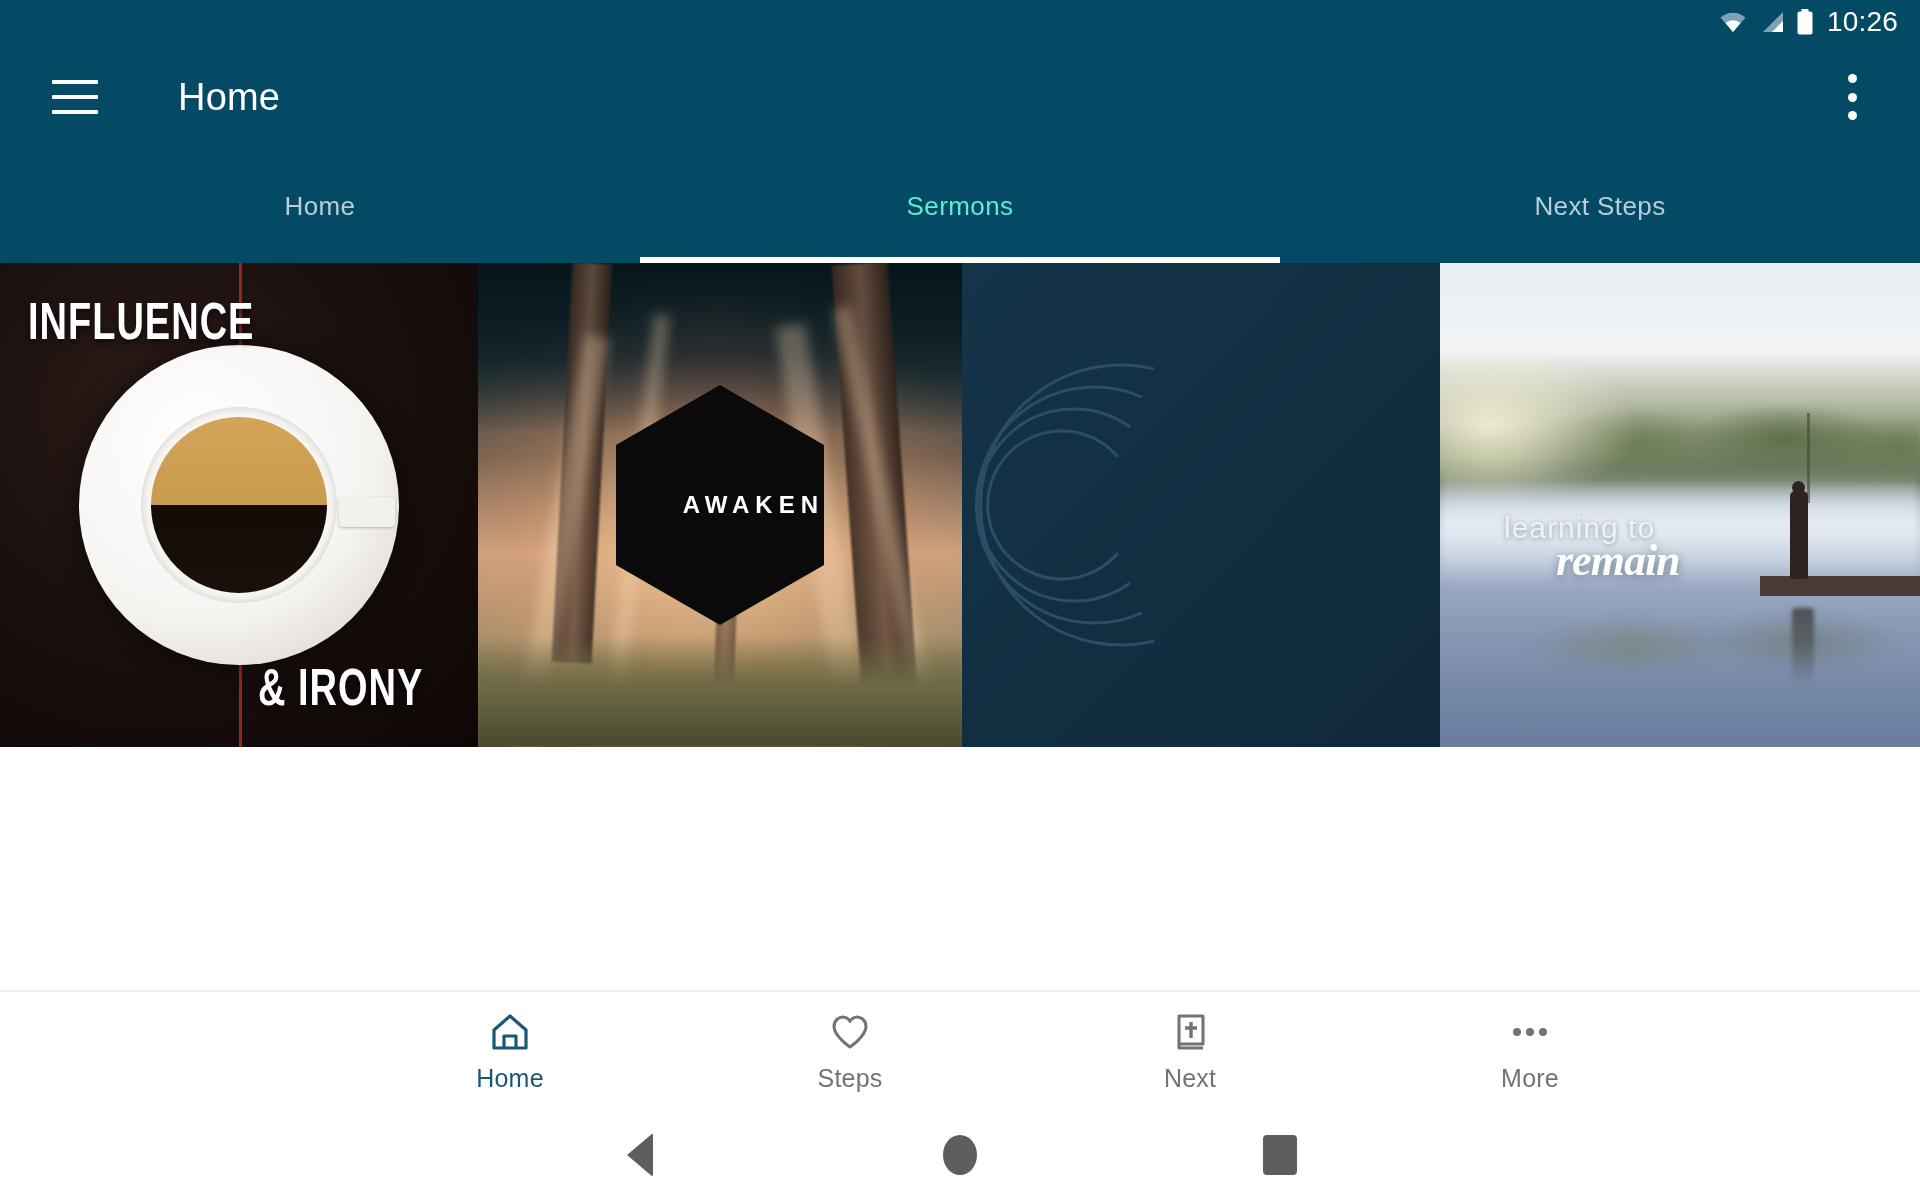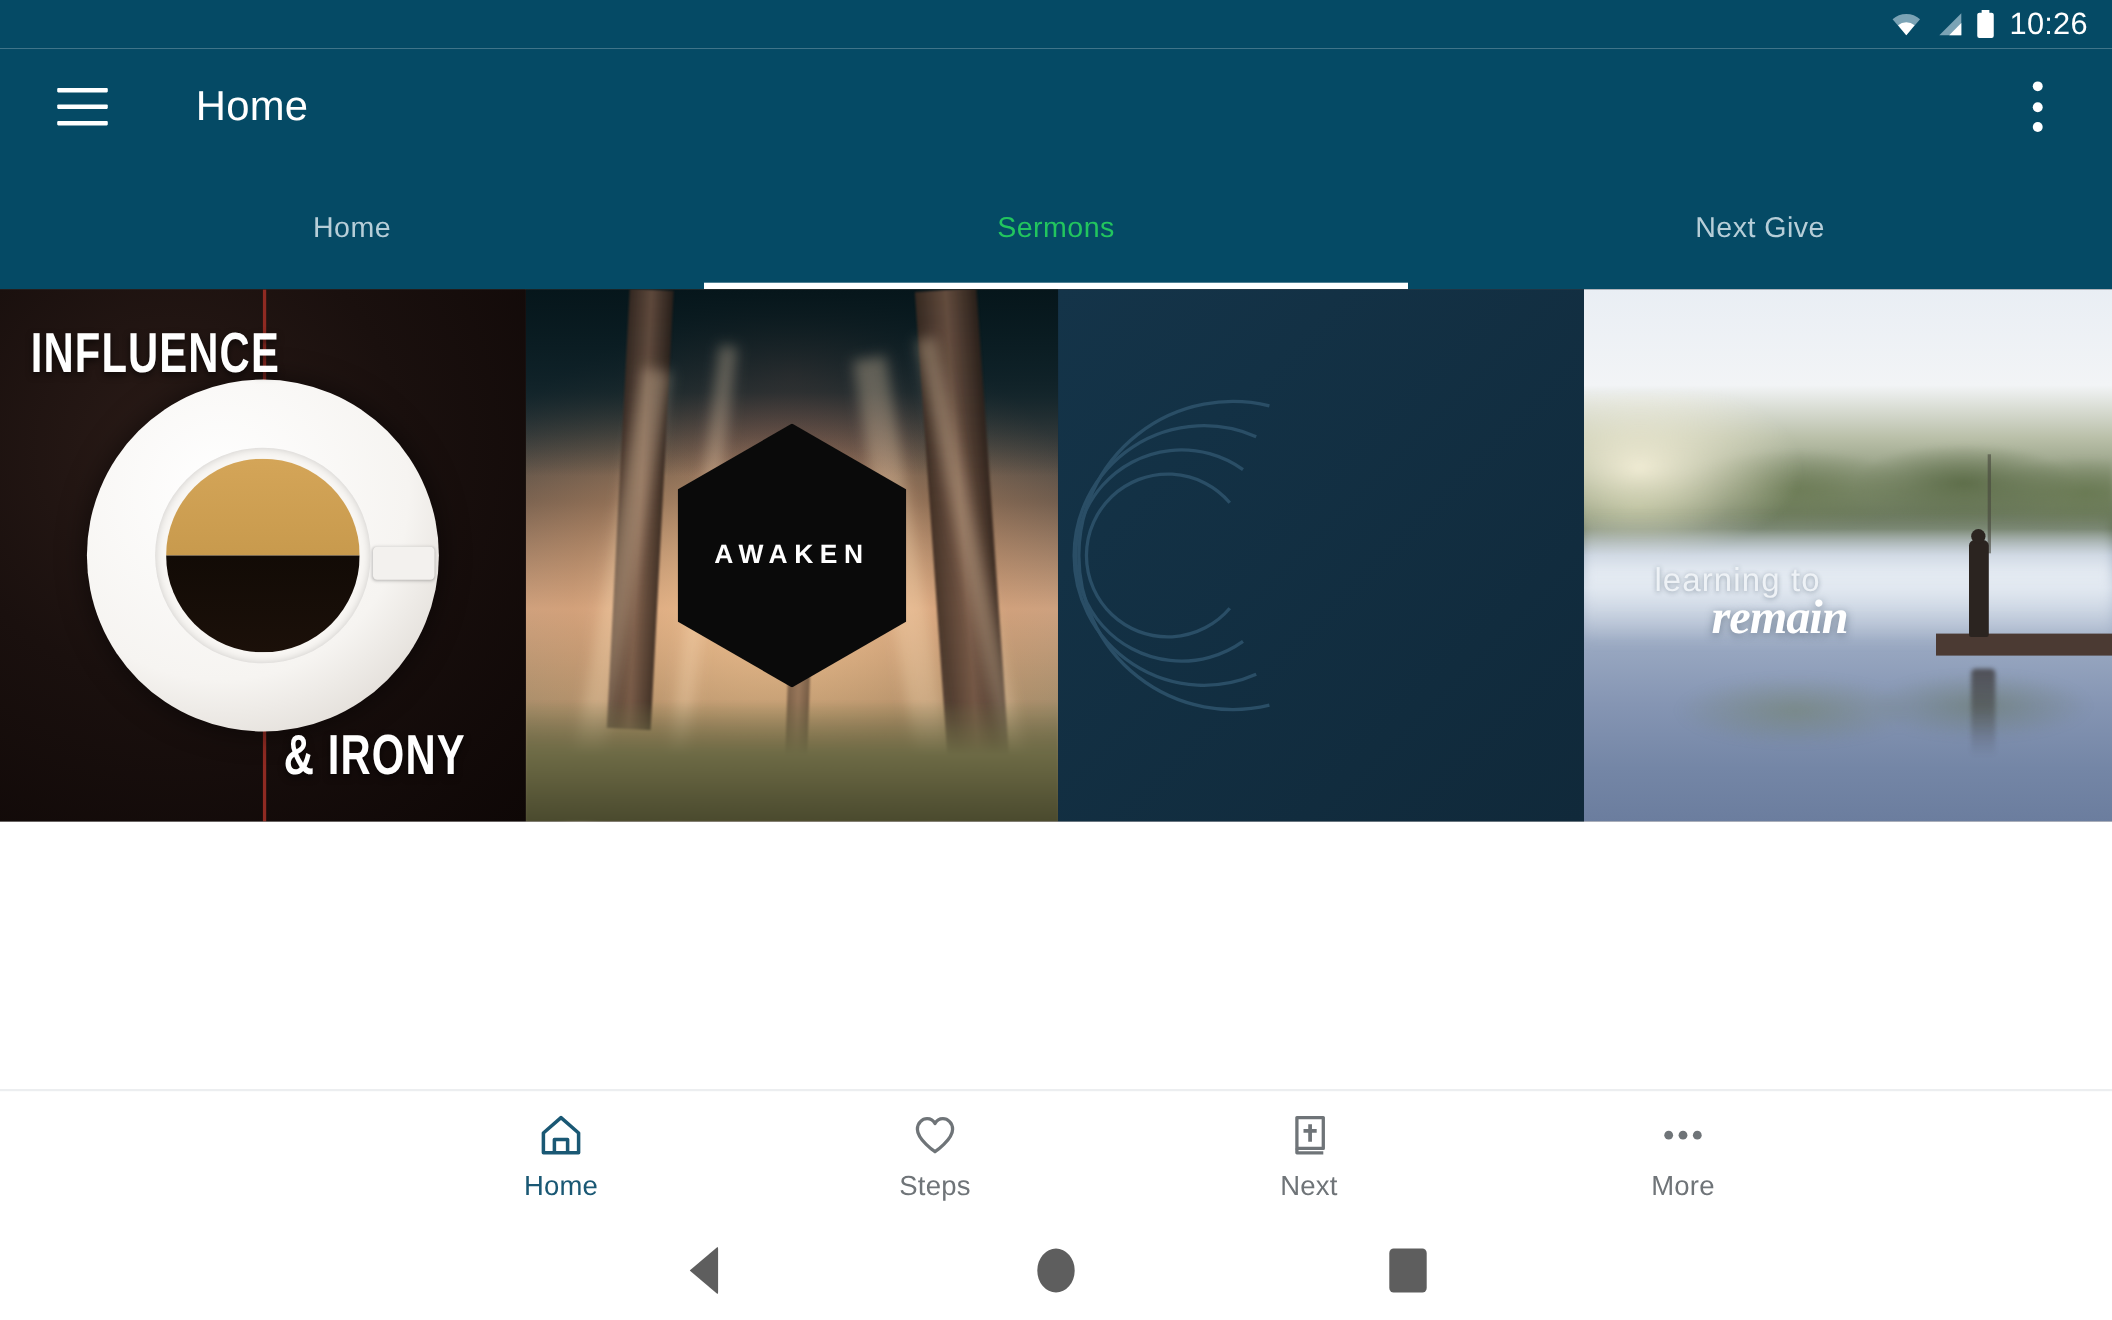--- a/index.html
+++ b/index.html
@@ -47,21 +47,21 @@
   
   .tab-bar {
     position:absolute; top:150px; left:0; width:1920px; height:113px;
     background:#054a65; display:flex;
   }
   .tab {
     flex:1; position:relative; display:flex; align-items:center;
     justify-content:center; cursor:pointer;
   }
   .tab-label { font-size:26px; letter-spacing:0.4px; color:#b7ced8; }
-  .tab.active .tab-label { color:#22c55e; }
+  .tab.active .tab-label { color:#5eead4; }
   .tab-underline {
     position:absolute; bottom:0; left:50%; transform:translateX(-50%);
     width:640px; height:6px; background:#ffffff; display:none;
   }
   .tab.active .tab-underline { display:block; }
 
   
   .card-strip {
     position:absolute; top:263px; left:0; width:1920px; height:484px;
     display:flex; overflow:hidden; background:#0d0707;
@@ -130,21 +130,21 @@
   .ca-t2 { left:370px; top:0;   width:56px;  height:470px; transform:rotate(-4deg); opacity:.9; }
   .ca-t3 { left:240px; top:140px; width:20px; height:330px; transform:rotate(2deg); opacity:.55; }
   .ca-canopy { position:absolute; left:0; top:0; width:484px; height:170px;
     background:linear-gradient(180deg,#06161b 0%, rgba(10,30,36,.75) 55%, rgba(20,40,45,0) 100%); }
   .ca-grass { position:absolute; left:0; bottom:0; width:484px; height:110px;
     background:linear-gradient(180deg, rgba(120,110,70,0) 0%, #6d6a45 45%, #4a4a2e 100%); filter:blur(1px); }
   .hexagon {
     position:absolute; left:50%; top:50%; transform:translate(-50%,-50%);
     width:208px; height:240px; background:#0a0a0a;
     clip-path:polygon(50% 0%, 100% 25%, 100% 75%, 50% 100%, 0% 75%, 0% 25%);
-    display:flex; align-items:center; justify-content:center;
+    display:flex; align-items:center; justify-content:flex-end;
   }
   .hexagon-label { color:#ffffff; font-size:24px; font-weight:700; letter-spacing:6px; }
 
   
   .card-vision { width:478px; background:#17344a; }
   .cv-bg { position:absolute; inset:0; background:linear-gradient(135deg,#143449 0%, #10293a 100%); }
   .cv-arcs { position:absolute; left:-70px; top:50%; transform:translateY(-50%); width:340px; height:340px; }
   .cv-arcs svg { display:block; }
   .cv-title {
     position:absolute; left:108px; top:50%; transform:translateY(-50%);
@@ -281,21 +281,21 @@
   <div class="tab-bar">
     <div class="tab">
       <span class="tab-label">Home</span>
 
     </div>
     <div class="tab active">
       <span class="tab-label">Sermons</span>
       <div class="tab-underline"></div>
     </div>
     <div class="tab">
-      <span class="tab-label">Next Give</span>
+      <span class="tab-label">Next Steps</span>
 
     </div>
   </div>
 
   <div class="card-strip">
 
     <div class="card card-influence">
       <div class="bg"></div>
       <div class="ci-divider"></div>
       <div class="saucer"></div>

